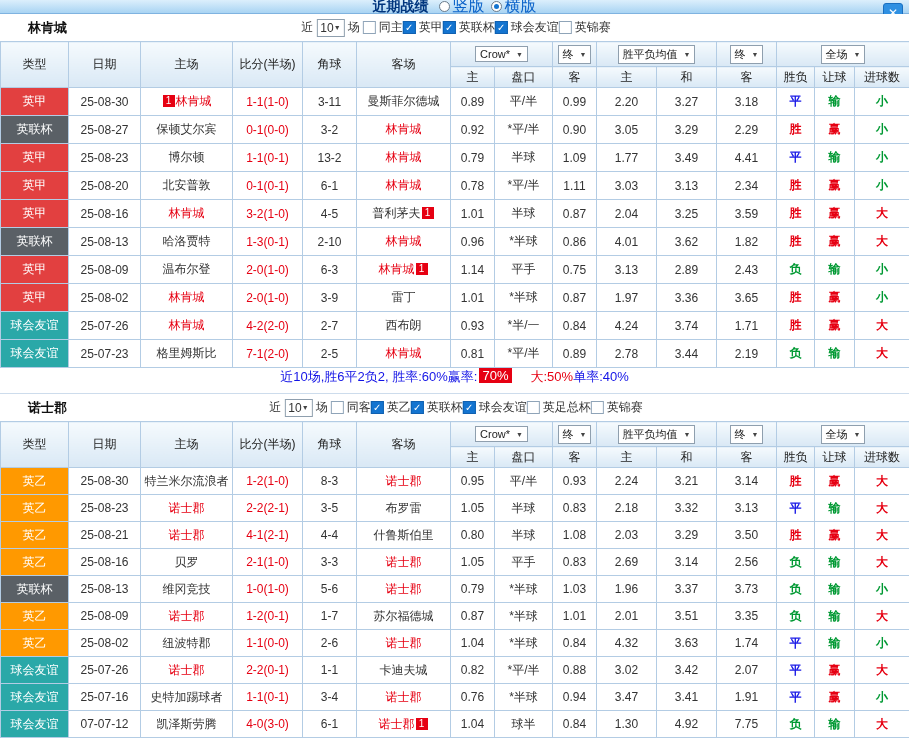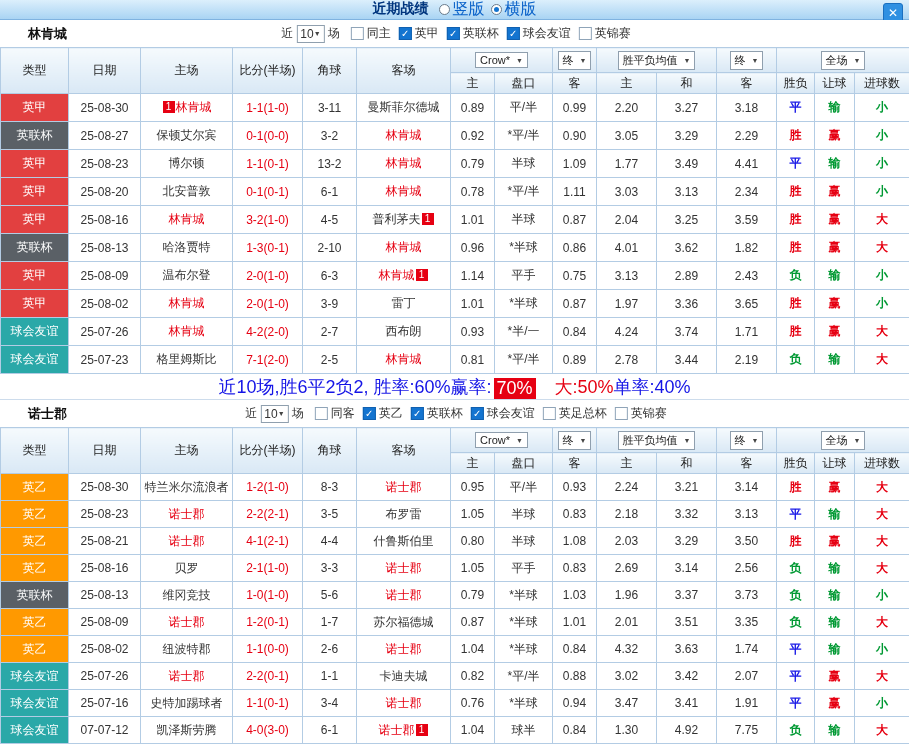--- a/index.html
+++ b/index.html
@@ -1,42 +1,42 @@
 <!DOCTYPE html>
 <html><head>
 <meta charset="utf-8">
 <style>
   * { box-sizing: border-box; margin: 0; padding: 0; }
   html,body { width: 909px; height: 754px; overflow: hidden; background: #fff;
     font-family: "Liberation Sans", "DejaVu Sans", sans-serif; font-size: 12px; color: #333; }
 
   
-  .titlebar { height: 20px; background: linear-gradient(#dceffc, #a9d4f3);
-    border-bottom: 1px solid #7fb3e0; display: flex; justify-content: center; position: relative; }
+  .titlebar { height: 14px; background: linear-gradient(#dceffc, #a9d4f3);
+    border-bottom: 1px solid #7fb3e0; display: flex; align-items: center; justify-content: center; position: relative; }
   .tb-title { color: #00357e; font-weight: bold; font-size: 14px; }
   .tb-radios { display: inline-flex; align-items: center; margin-left: 4px; }
   .radio { width: 11px; height: 11px; border-radius: 50%; background: #fff; border: 1px solid #6b7c8c;
     display: inline-block; position: relative; margin: 0 3px 0 6px; }
   .radio.on::after { content:''; position: absolute; left: 2px; top: 2px; width: 5px; height: 5px;
     border-radius: 50%; background: #1374d0; }
   .radio-label { color: #0a62c9; font-size: 16px; }
   .tb-close { position: absolute; right: 6px; top: 3px; width: 20px; height: 20px; background: #2f90e2;
     border: 1px solid #1a6fc0; border-radius: 3px; color: #fff; text-align: center; line-height: 18px;
     font-size: 12px; cursor: pointer; }
 
   
   .sec-head { height: 27px; display: flex; align-items: center; position: relative; background: #fff; }
   .team { margin-left: 28px; font-size: 13px; font-weight: bold; color: #111; }
   .filters { position: absolute; left: 50%; transform: translateX(-50%); display: flex; align-items: center;
     white-space: nowrap; font-size: 12px; color: #333; }
   .flab { margin: 0 3px; }
   .fsel { border: 1px solid #8f9fae; background: #fff; height: 18px; display: inline-flex; align-items: center;
     padding: 0 3px; cursor: pointer; }
   .caret { font-size: 7px; color: #444; }
-  .fcb { display: inline-flex; align-items: center; margin-left: 8px; cursor: pointer; text-align: right; }
+  .fcb { display: inline-flex; align-items: center; cursor: pointer; text-align: right; }
   .cbx { width: 13px; height: 13px; border: 1px solid #8fa4b8; background: #fff; display: inline-flex;
     align-items: center; justify-content: center; font-size: 10px; color: #fff; margin-right: 3px; }
   .cbx.on { background: #1374d0; border-color: #1060b0; }
 
   
   table.grid { border-collapse: collapse; table-layout: fixed; width: 909px; }
   .grid th, .grid td { border: 1px solid #b3cce4; text-align: center; overflow: hidden; white-space: nowrap; }
   .grid thead th { background: linear-gradient(#f5fafd, #d9e8f5); font-weight: normal; color: #222; height: 25px; font-size: 12px; }
   .grid tr.h2 th { height: 21px; }
   .grid td { height: 28px; }
@@ -47,21 +47,21 @@
   td.sc { color: #e60012; }
   .tname.red { color: #e60012; }
   .bdg { display: inline-block; width: 12px; height: 12px; line-height: 12px; background: #e60012;
     color: #fff; font-size: 10px; vertical-align: 1px; margin: 0 1px; }
   td.rs { font-weight: bold; }
   .rs-red  { color: #e60012; }
   .rs-green{ color: #009933; }
   .rs-blue { color: #1414e6; }
 
   
-  .summary { height: 26px; display: flex; align-items: flex-end; justify-content: center; font-size: 18px;
+  .summary { height: 26px; display: flex; align-items: flex-start; justify-content: center; font-size: 13px;
     border-bottom: 1px solid #cddcec; }
   .sm-blue { color: #1414e6; }
   .sm-red { color: #e60012; margin-left: 17px; }
   .sm-badge { background: #e60012; color: #fff; padding: 0 3px; margin: 0 2px; }
 </style>
 </head>
 <body>
 
 <div class="titlebar">
   <span class="tb-title">近期战绩</span>

